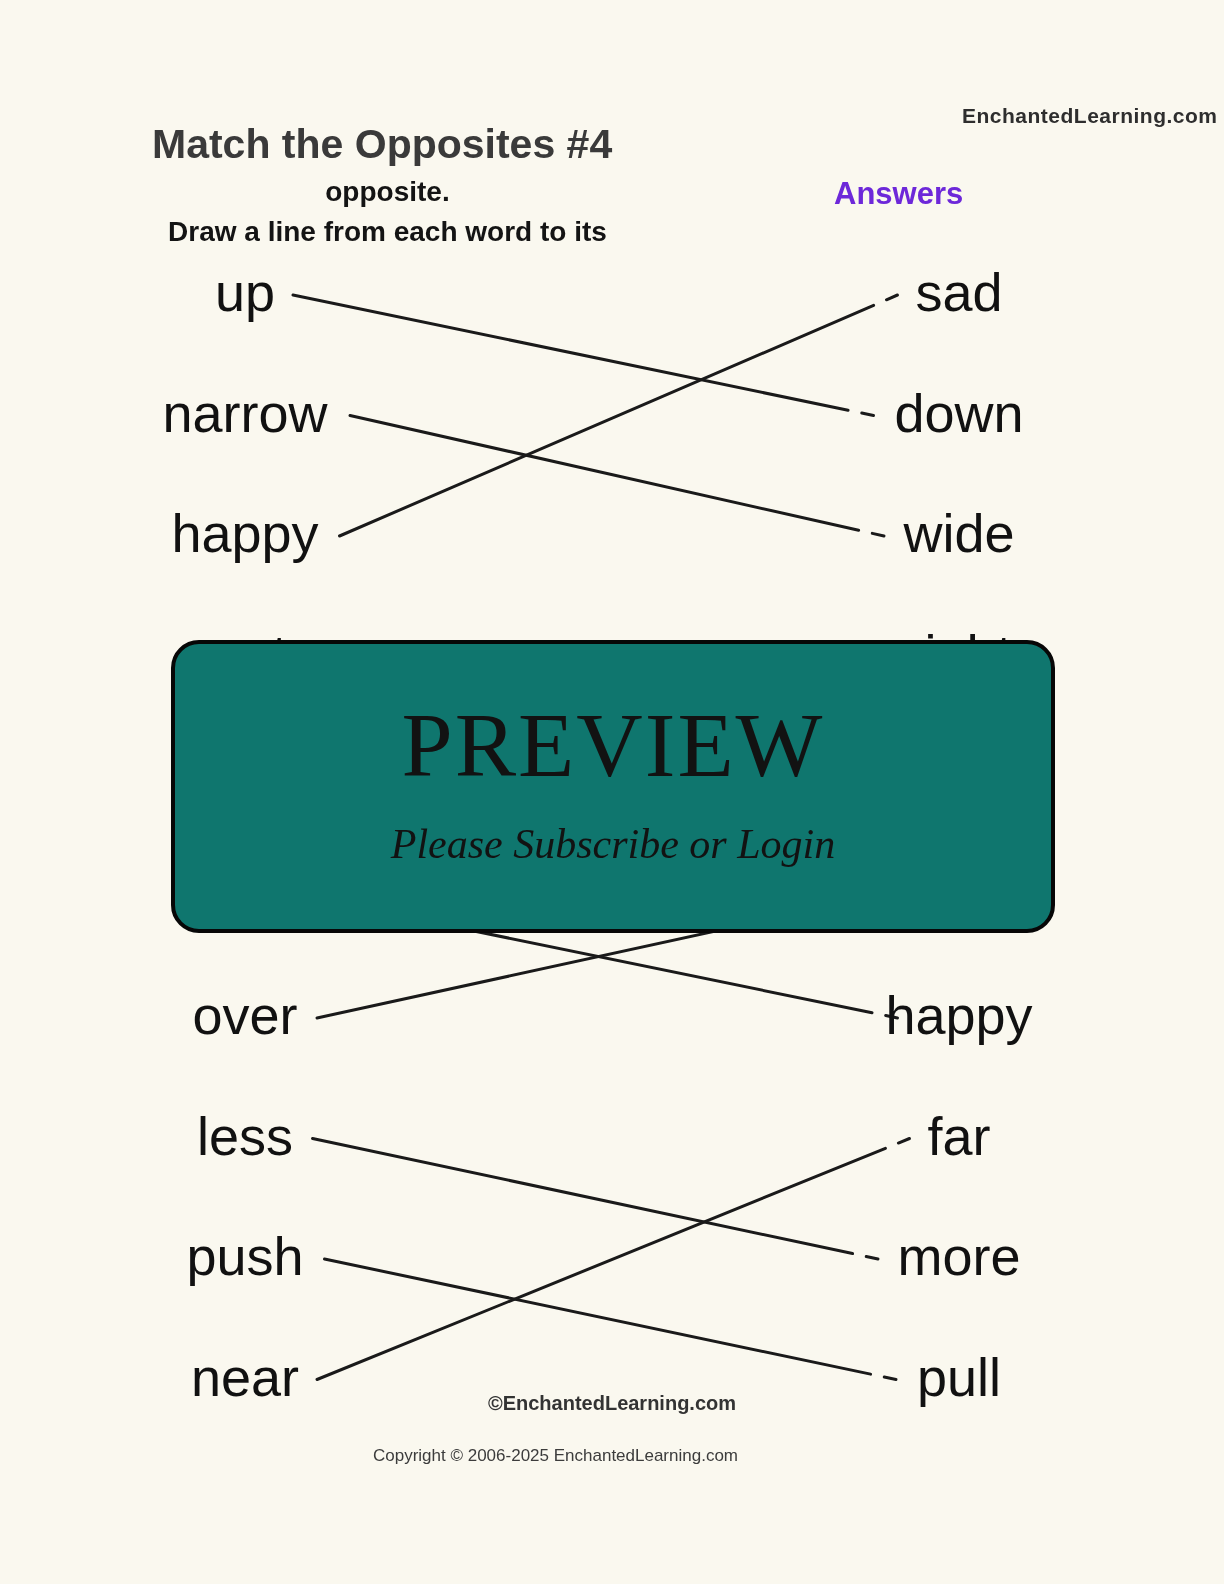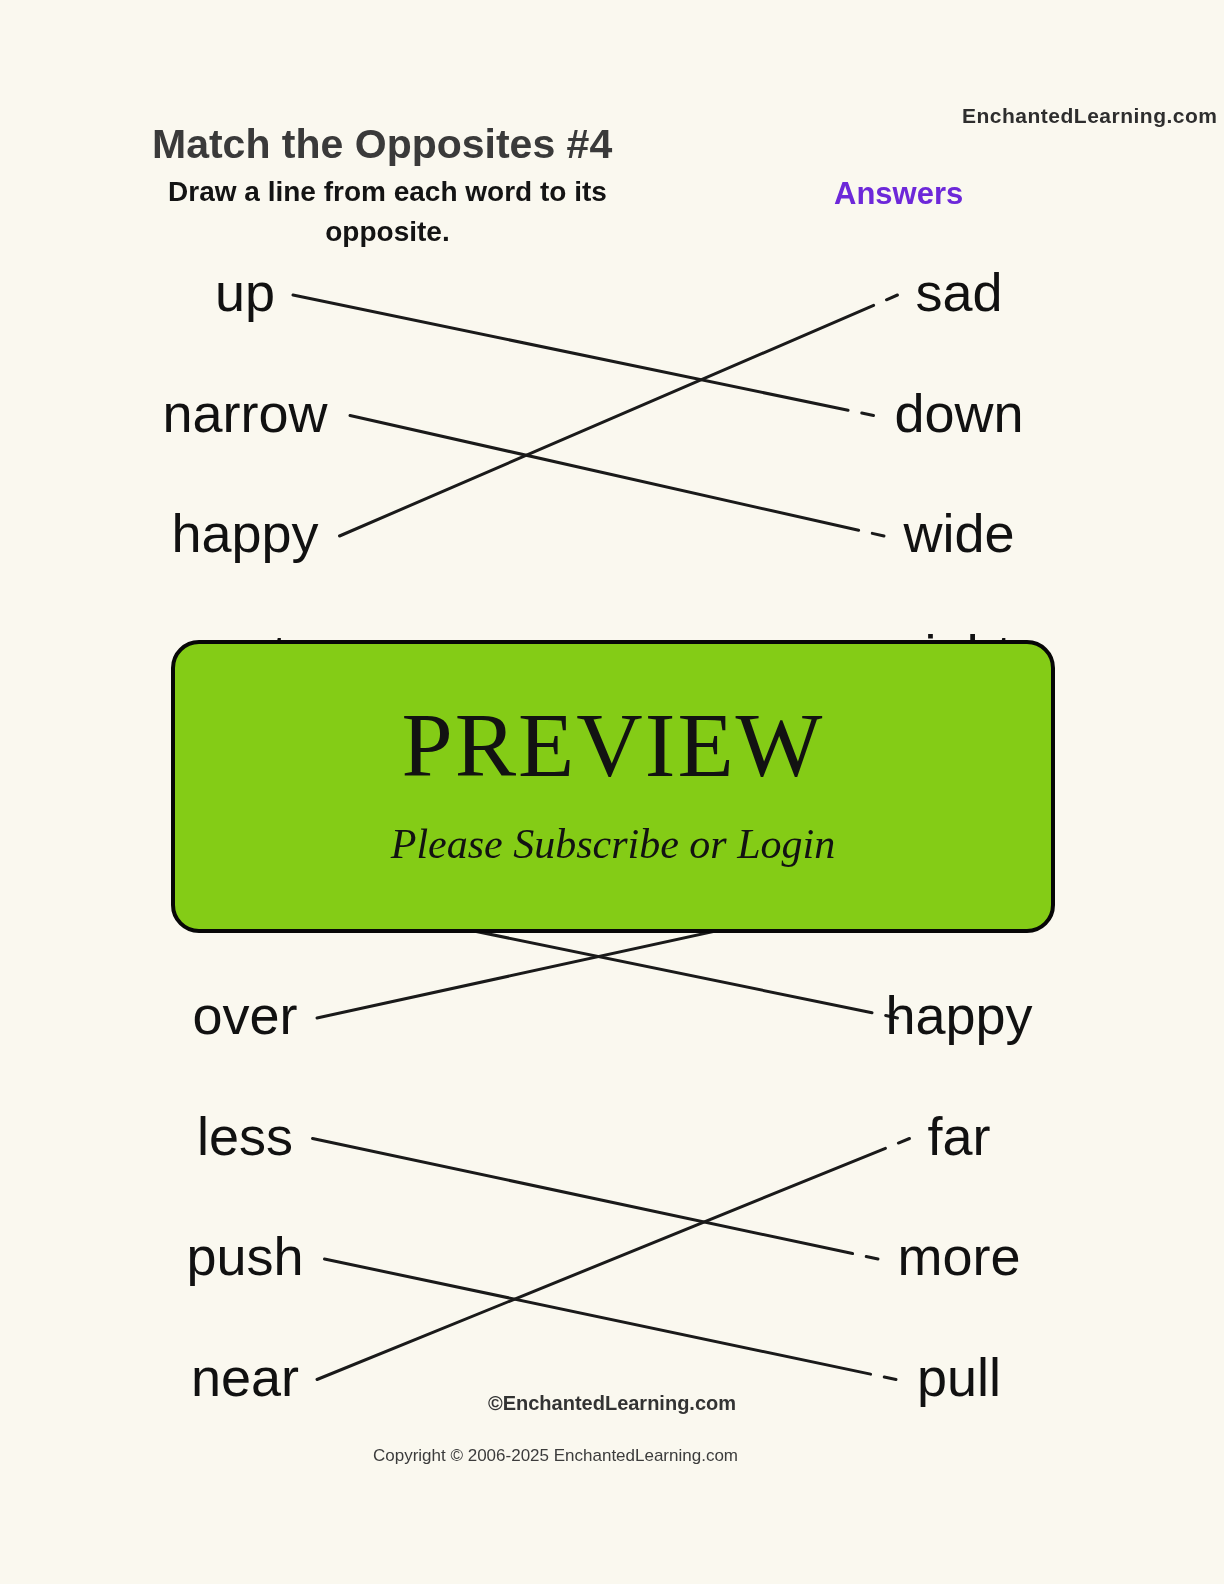--- a/index.html
+++ b/index.html
@@ -32,21 +32,21 @@
     position:absolute;height:70px;
     display:flex;align-items:center;justify-content:center;
     font-size:54px;font-weight:normal;color:#111111;
     z-index:4;white-space:nowrap;
   }
   #lines-svg{
     position:absolute;left:0;top:0;z-index:3;
   }
   .preview-box{
     position:absolute;left:171px;top:640px;width:876px;height:285px;
-    background:#84cc16;
+    background:#0f766e;
     border:4px solid #070707;border-radius:28px;
     z-index:10;
     display:flex;flex-direction:column;align-items:center;
     font-family:"Liberation Serif", serif;
   }
   .preview-title{
     margin-top:48px;
     font-size:92px;color:#121212;letter-spacing:2px;
   }
   .preview-subtitle{
@@ -67,22 +67,22 @@
 </head>
 <body>
 
 <div id="page">
 
   <div class="site-link">EnchantedLearning.com</div>
 
   <div class="page-title">Match the Opposites #4</div>
 
   <div class="instructions">
+    <div>opposite.</div>
     <div>Draw a line from each word to its</div>
-    <div>opposite.</div>
   </div>
 
   <div class="answers-label">Answers</div>
 
   <div id="words">
       <div class="word" style="left: 115px; width: 260px; top: 257px;">
         <span>up</span>
       </div>
       <div class="word" style="left: 115px; width: 260px; top: 377.5px;">
         <span>narrow</span>

